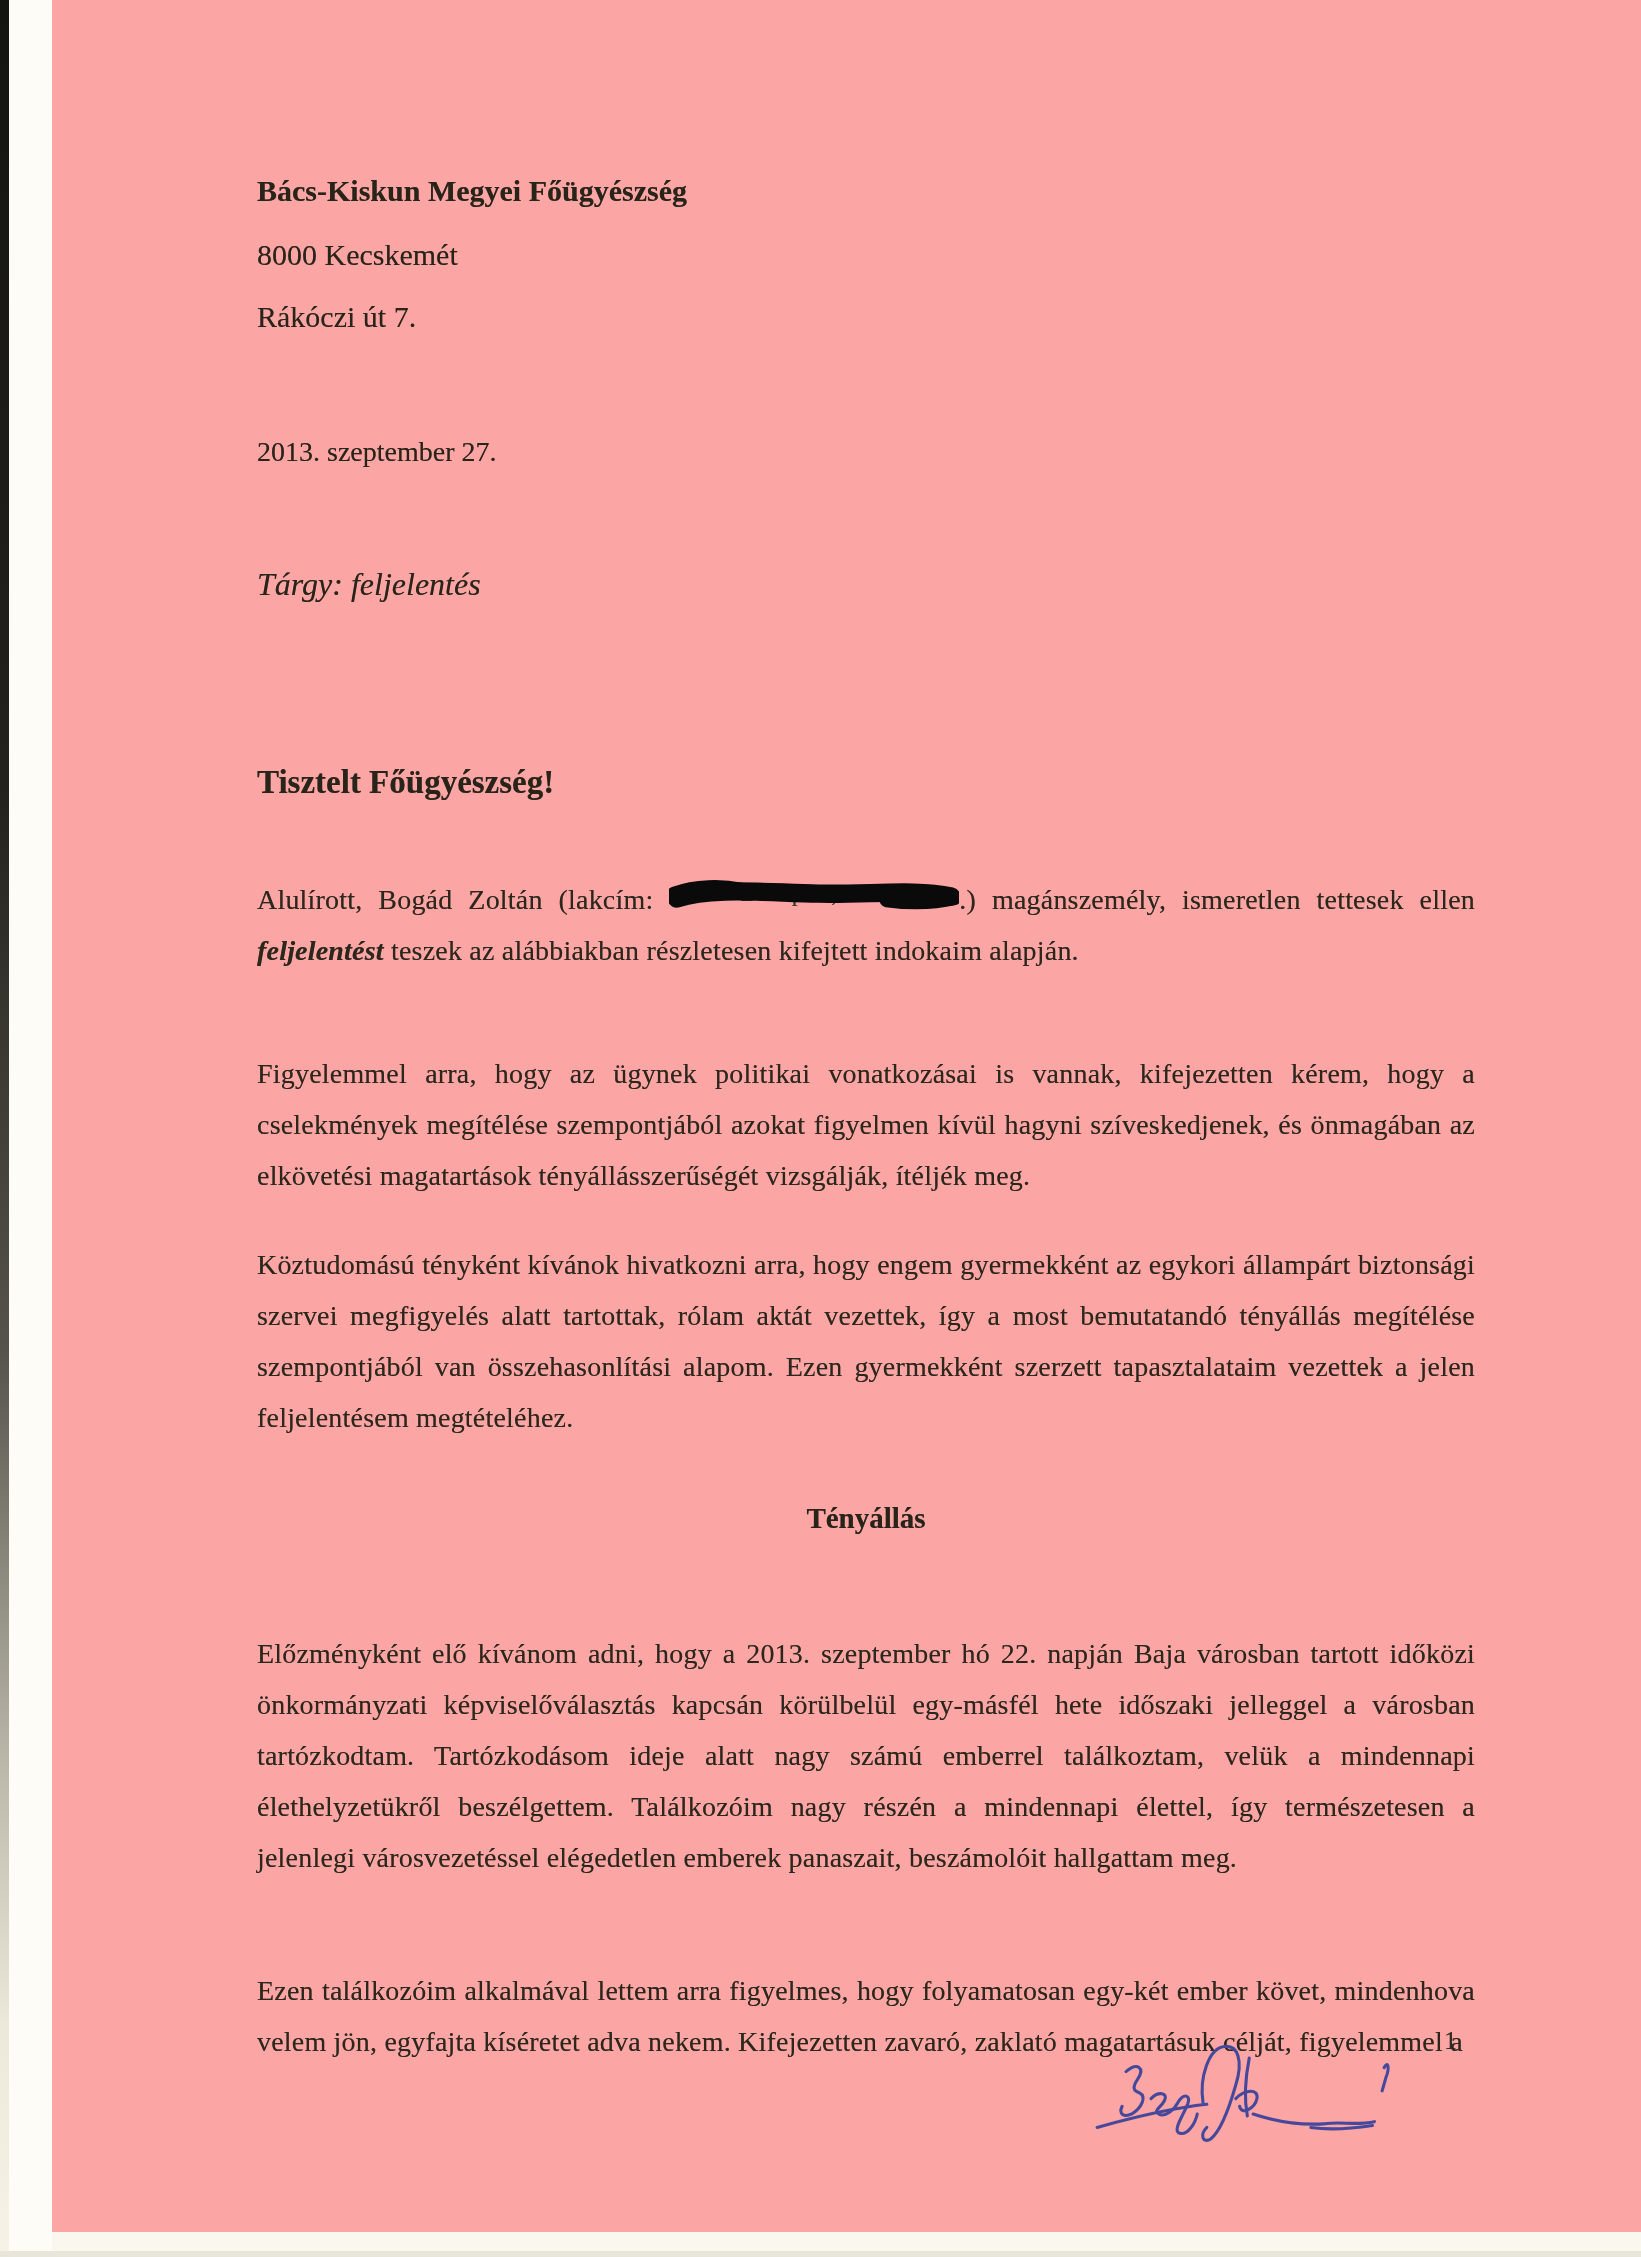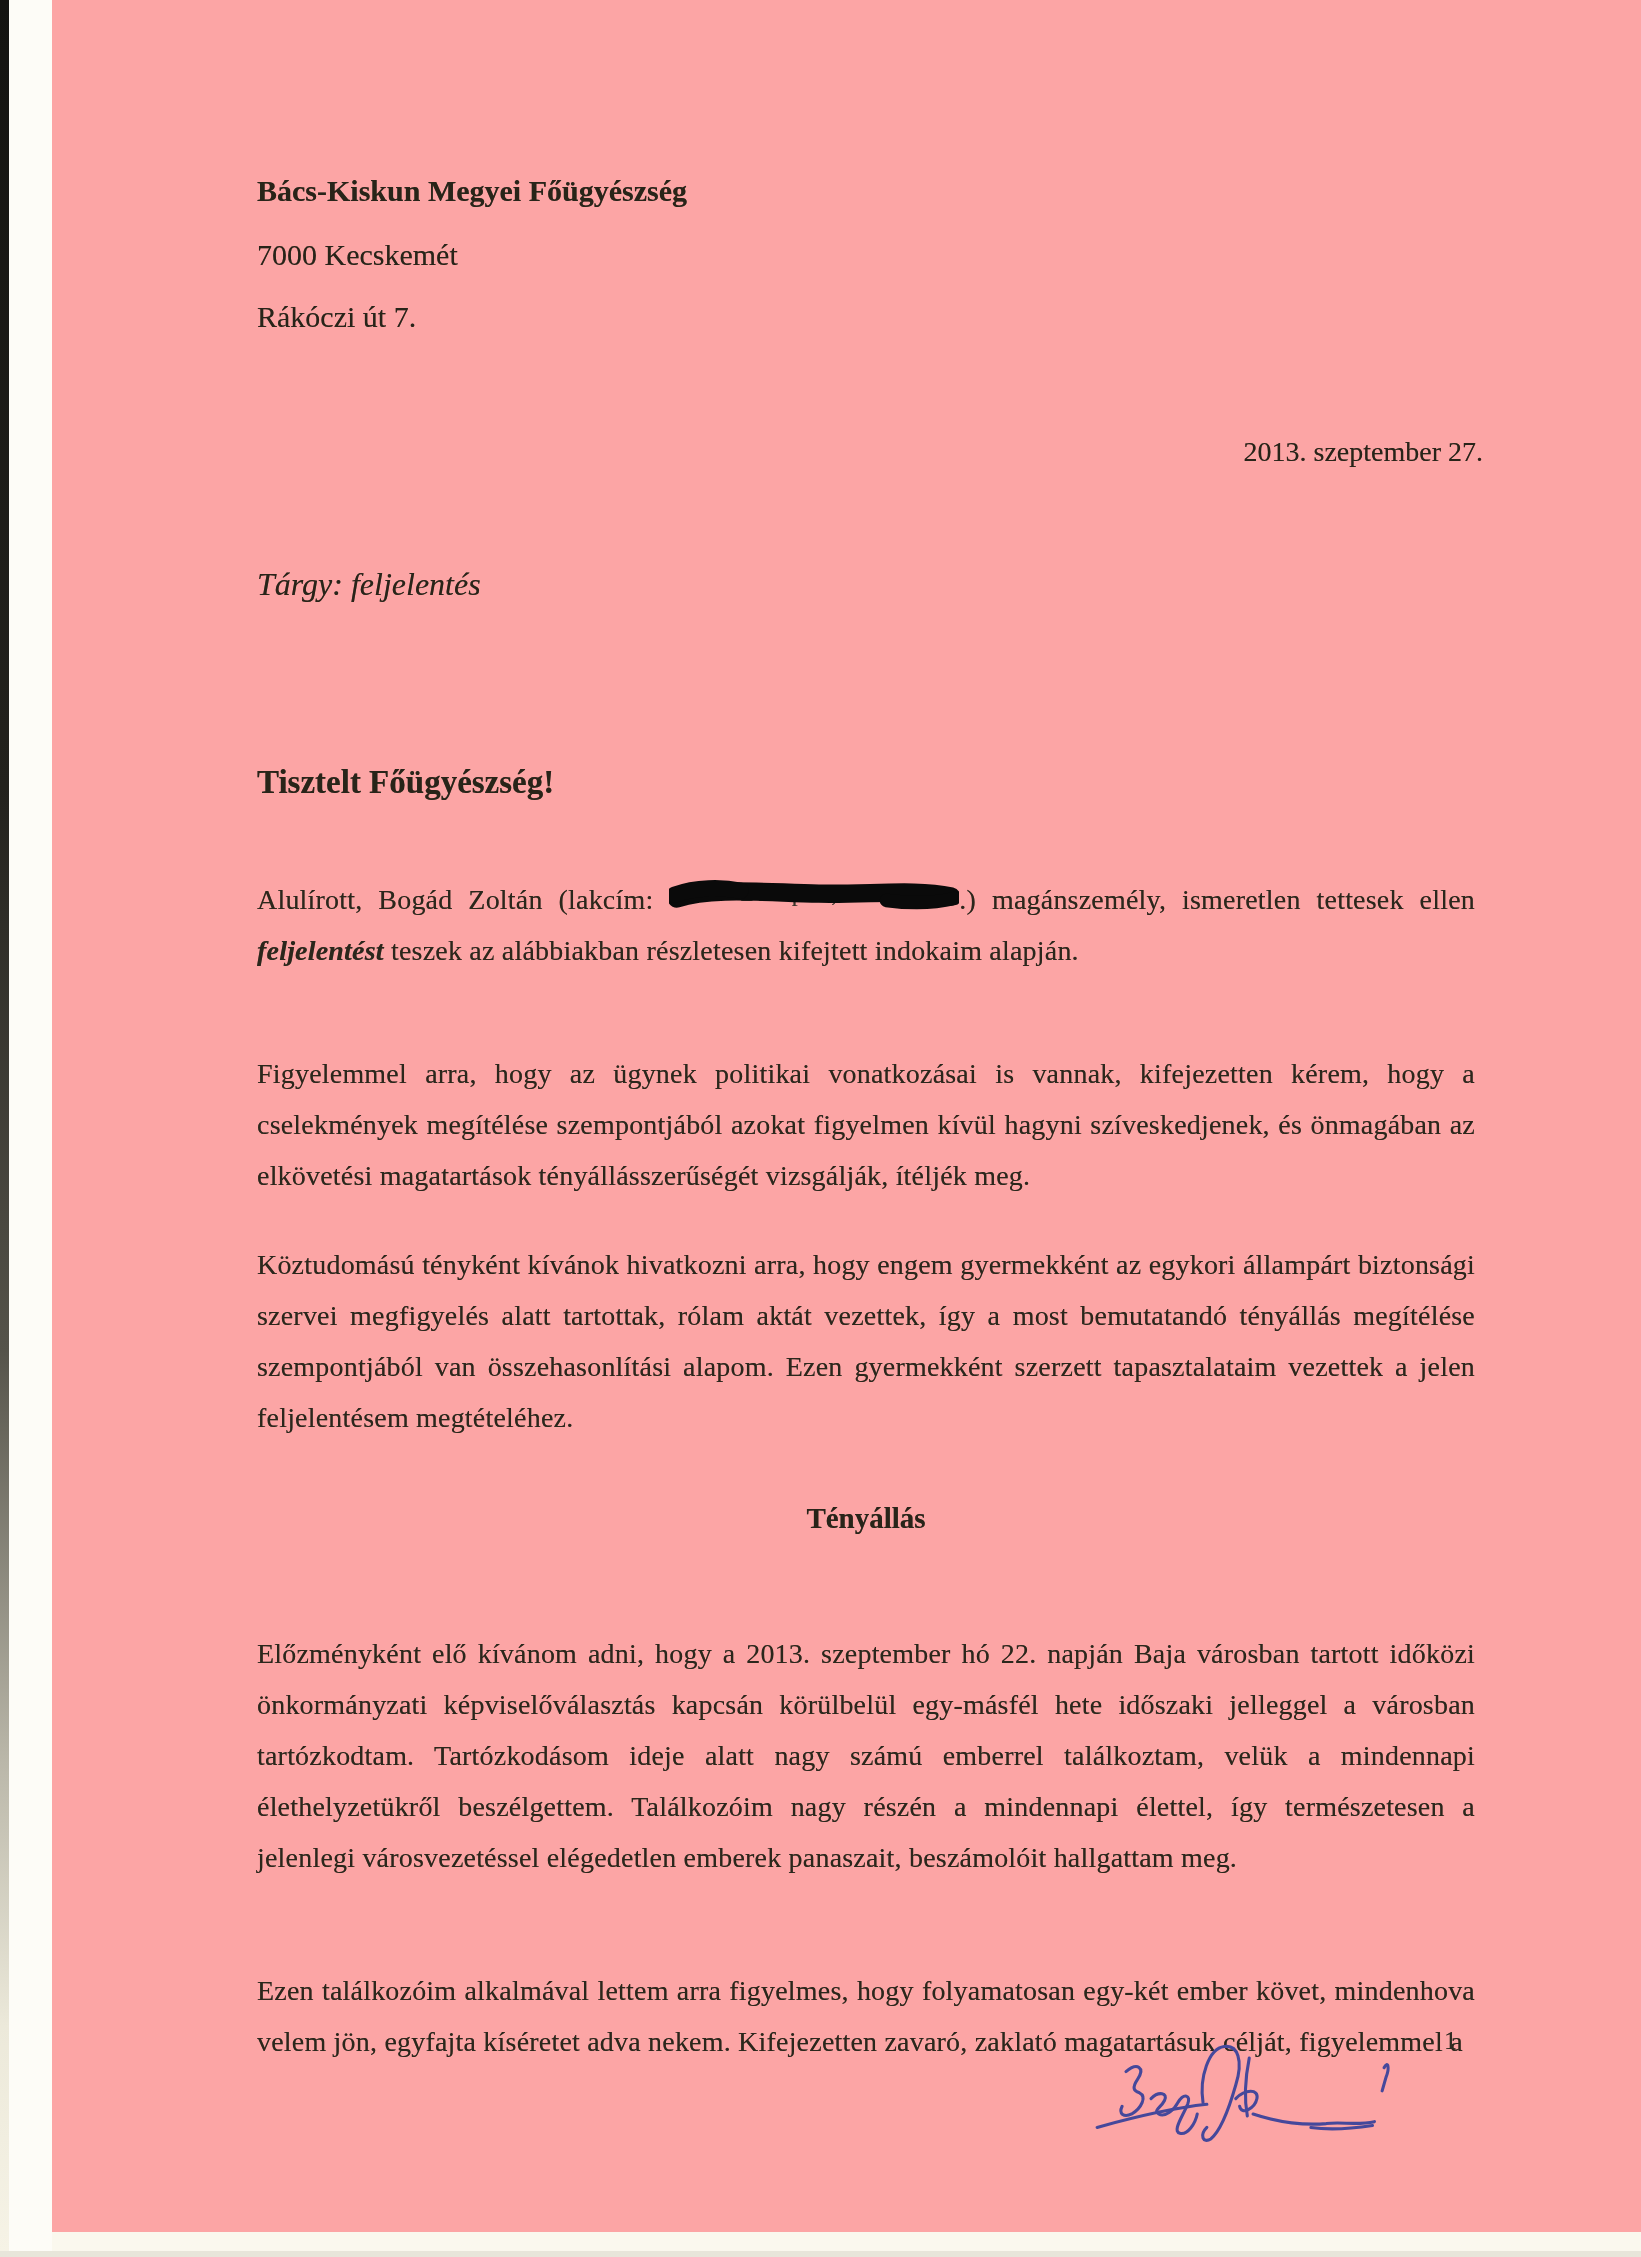--- a/index.html
+++ b/index.html
@@ -15,21 +15,21 @@
     position:absolute; left:0; top:0; width:8.7px; height:100%;
     background:linear-gradient(180deg,#141411 0%,#23221d 35%,#55534a 60%,#b9b6a8 78%,#ece9da 90%,#f6f3e6 100%);
   }
   .edge-white { position:absolute; left:8.7px; top:0; width:43px; height:100%; background:#fdfcf7; }
   .edge-bottom { position:absolute; left:52px; right:0; bottom:0; height:19.3px; background:#faf8ee; }
 
   .t { position:absolute; color:#282419; text-shadow:0 0 0.6px rgba(40,36,25,.5); }
   .addr { left:257px; font-size:30px; }
   .bold { font-weight:bold; }
   .italic { font-style:italic; }
-  .date-line { left:257px; width:1226px; text-align:right; font-size:28px; }
+  .date-line { left:257px; width:1226px; text-align:left; font-size:28px; }
   .body-par {
     left:257px; width:1218px;
     font-size:28px; line-height:51px;
     text-align:justify; color:#2b271c;
     letter-spacing:0.2px;
   }
   .heading-center { left:257px; width:1218px; text-align:center; font-weight:bold; font-size:29px; }
   .em-bi { font-weight:bold; font-style:italic; }
 
   
@@ -44,21 +44,21 @@
 </head>
 <body>
 
 <div class="page">
 
   <div class="edge-dark"></div>
   <div class="edge-white"></div>
   <div class="edge-bottom"></div>
 
   <div class="t addr bold" style="top:174px">Bács-Kiskun Megyei Főügyészség</div>
-  <div class="t addr" style="top:238px">7000 Kecskemét</div>
+  <div class="t addr" style="top:238px">8000 Kecskemét</div>
   <div class="t addr" style="top:300px">Rákóczi út 7.</div>
 
   <div class="t date-line" style="top:436px">2013. szeptember 27.</div>
 
   <div class="t addr italic" style="top:566px; font-size:32px">Tárgy: feljelentés</div>
 
   <div class="t addr bold" style="top:764px; font-size:33px">Tisztelt Főügyészség!</div>
 
   <div class="t body-par" style="top:874px">
     <span>Alulírott, Bogád Zoltán (lakcím: </span><span class="redaction"><span class="frag">Budapest,</span><svg width="290" height="41" viewBox="0 0 300 42">

